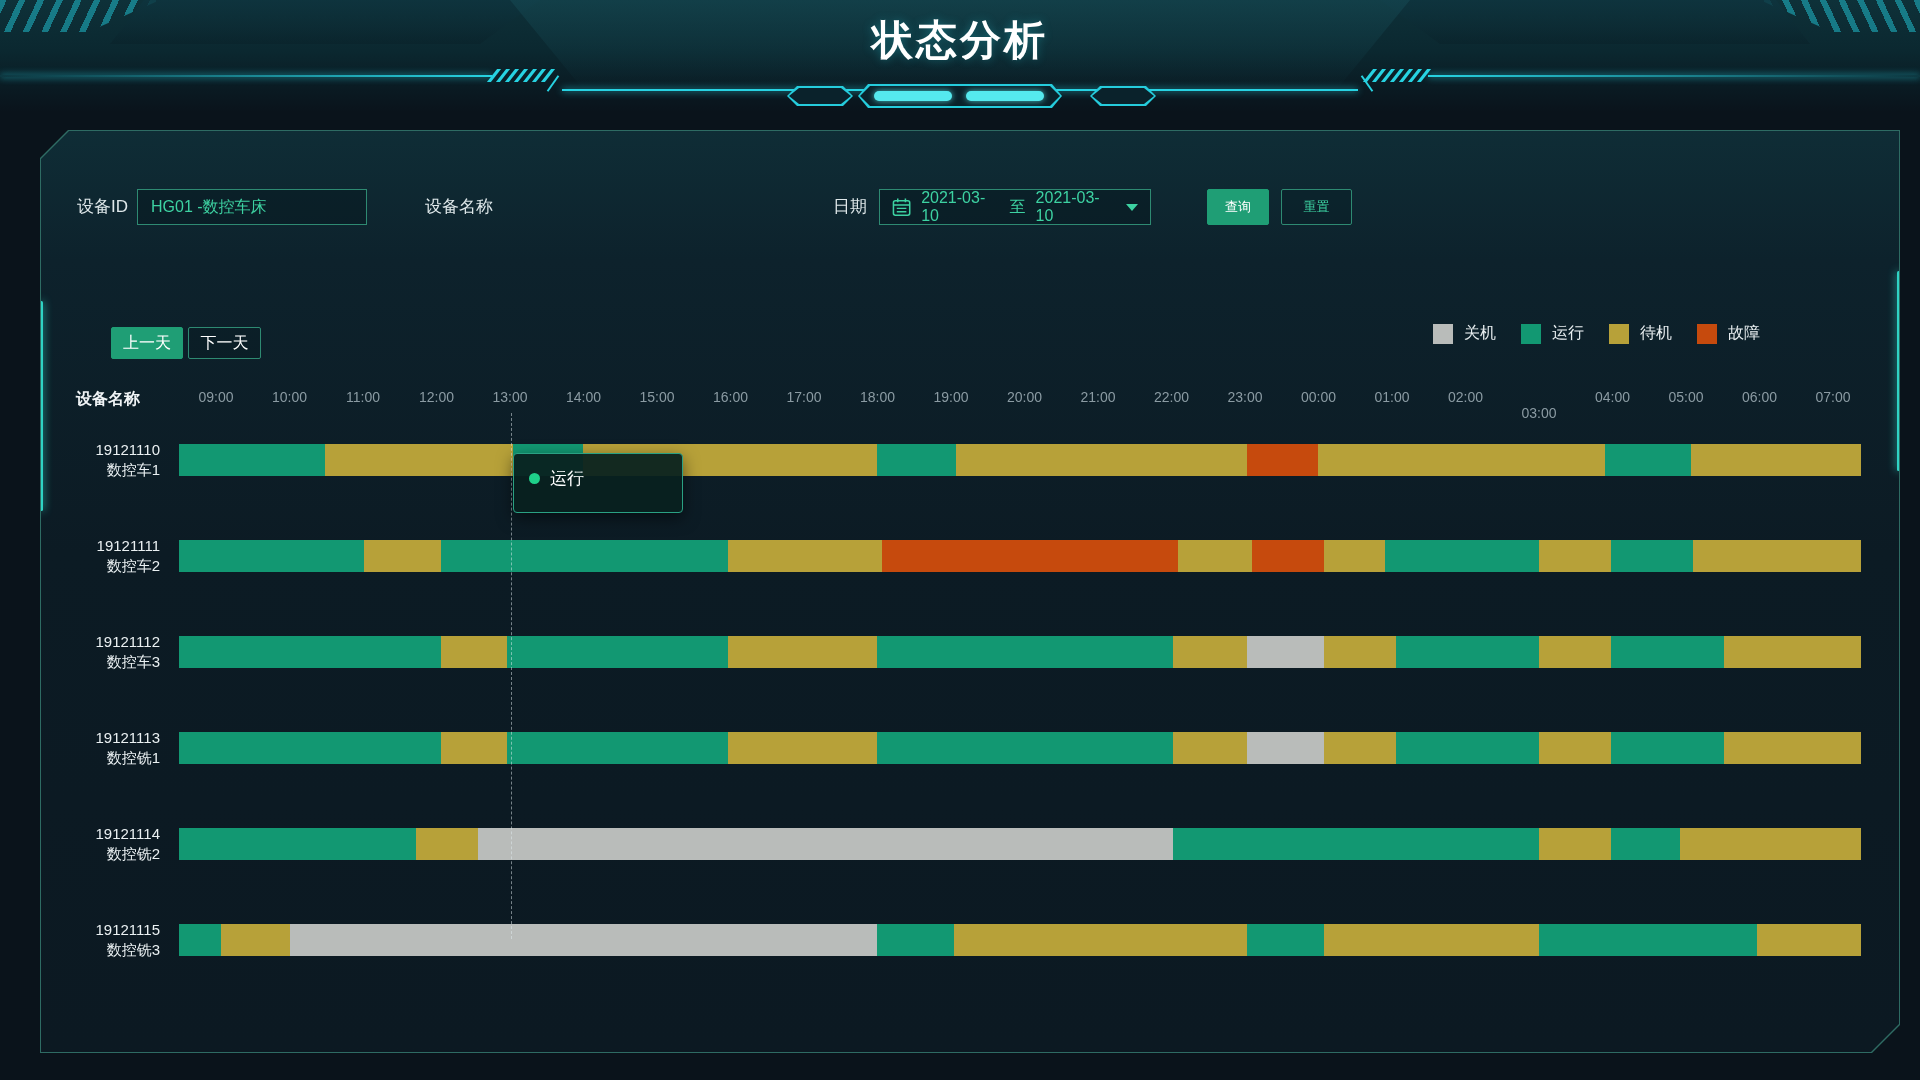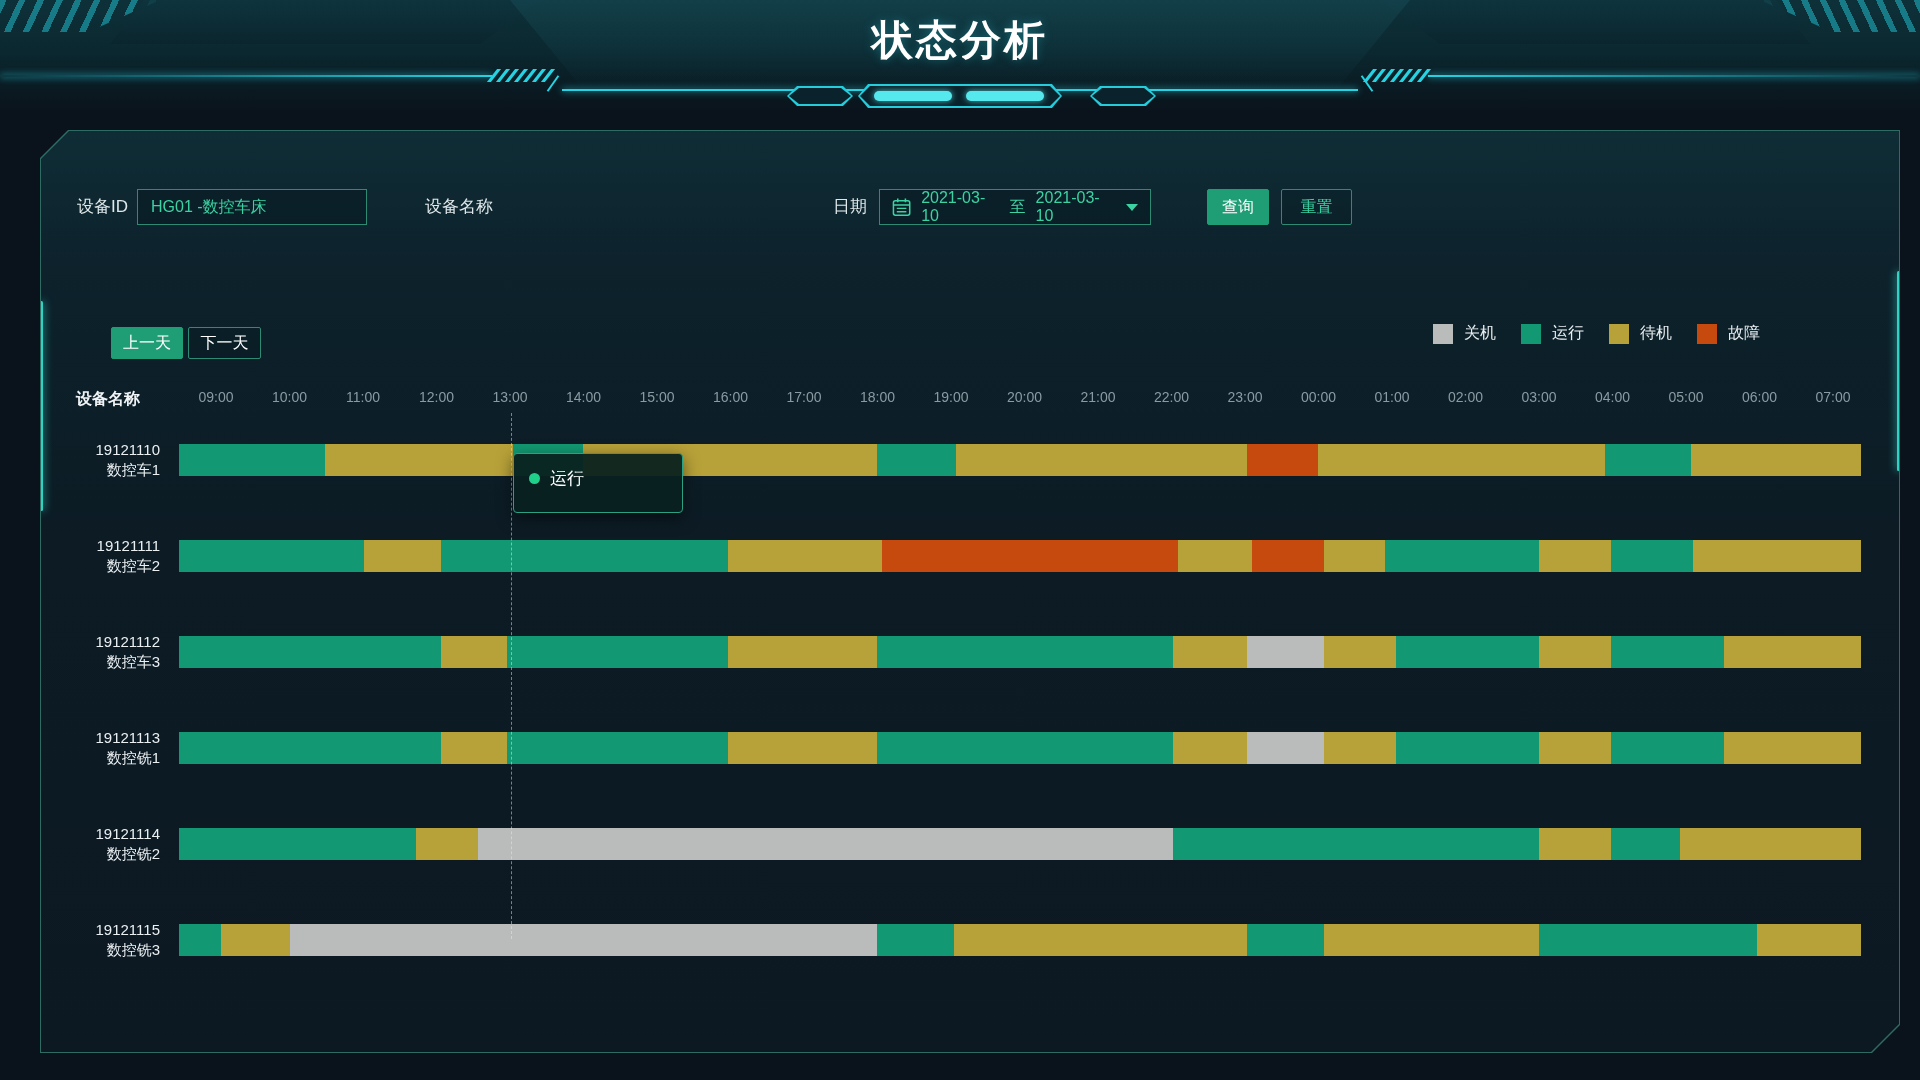--- a/index.html
+++ b/index.html
@@ -80,21 +80,21 @@
     position:absolute; top:58px; height:36px; border:1px solid #2e8a72; background:rgba(8,25,33,.55);
     color:#3dd2a2; font-size:16px; padding:0 13px; outline:none;
     font-family:"Liberation Sans","DejaVu Sans",sans-serif;
   }
   .finput::placeholder { color:#3dd2a2; opacity:.95; }
   .datebox {
     position:absolute; top:58px; height:36px; border:1px solid #2e8a72; background:rgba(8,25,33,.55);
     display:flex; align-items:center; gap:10px; padding:0 12px; color:#3dd2a2; font-size:16px;
   }
   .caret-down { width:0; height:0; border-left:6px solid transparent; border-right:6px solid transparent; border-top:7px solid #3dd2a2; margin-left:2px; }
-  .btn { position:absolute; top:58px; height:36px; font-size:16px; cursor:pointer; border-radius:2px;
+  .btn { position:absolute; top:58px; height:36px; font-size:13px; cursor:pointer; border-radius:2px;
          font-family:"Liberation Sans","DejaVu Sans",sans-serif; }
   .btn.solid { background:#1f9e75; border:1px solid #1f9e75; color:#ffffff; }
   .btn.ghost { background:rgba(8,25,33,.3); border:1px solid #2e8a72; color:#3dd2a2; }
 
   
   .daybtn { position:absolute; top:196px; height:32px; font-size:16px; color:#ffffff; cursor:pointer; border-radius:2px;
             font-family:"Liberation Sans","DejaVu Sans",sans-serif; }
   .daybtn.solid { background:#1f9e75; border:1px solid #1f9e75; }
   .daybtn.ghost { background:rgba(8,25,33,.3); border:1px solid #2e8a72; }
 
@@ -227,21 +227,21 @@
           <span class="tick" style="left: 763px;">17:00</span>
           <span class="tick" style="left: 836.5px;">18:00</span>
           <span class="tick" style="left: 910px;">19:00</span>
           <span class="tick" style="left: 983.5px;">20:00</span>
           <span class="tick" style="left: 1057px;">21:00</span>
           <span class="tick" style="left: 1130.5px;">22:00</span>
           <span class="tick" style="left: 1204px;">23:00</span>
           <span class="tick" style="left: 1277.5px;">00:00</span>
           <span class="tick" style="left: 1351px;">01:00</span>
           <span class="tick" style="left: 1424.5px;">02:00</span>
-          <span class="tick" style="left: 1498px;">03:00</span>
+          <span class="tick" style="left: 1498px; margin-top: 16px;">03:00</span>
           <span class="tick" style="left: 1571.5px;">04:00</span>
           <span class="tick" style="left: 1645px;">05:00</span>
           <span class="tick" style="left: 1718.5px;">06:00</span>
           <span class="tick" style="left: 1792px;">07:00</span>
         </div>
       <div>
           <div class="row-label" style="top: 329px;">
             <div>19121110</div>
             <div>数控车1</div>
           </div>

